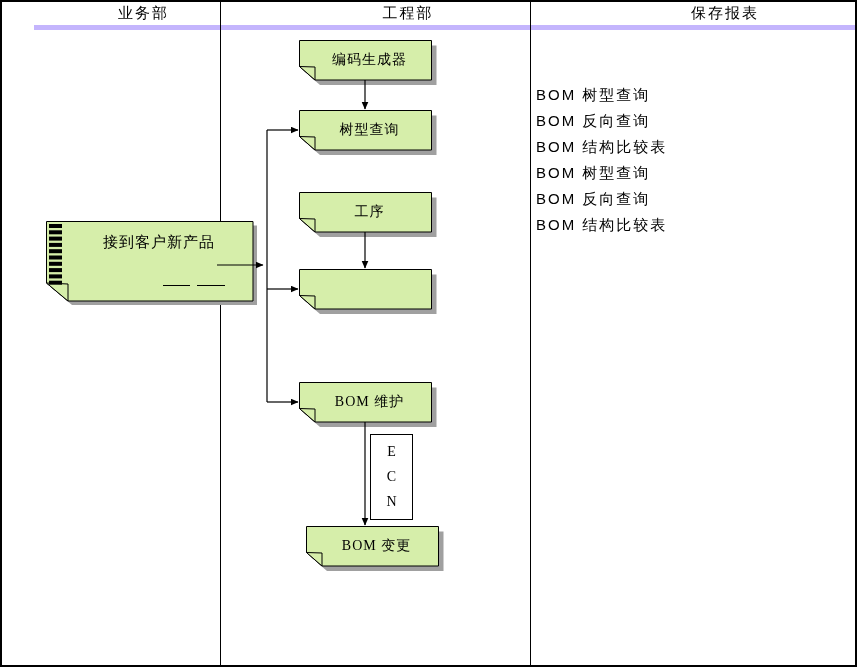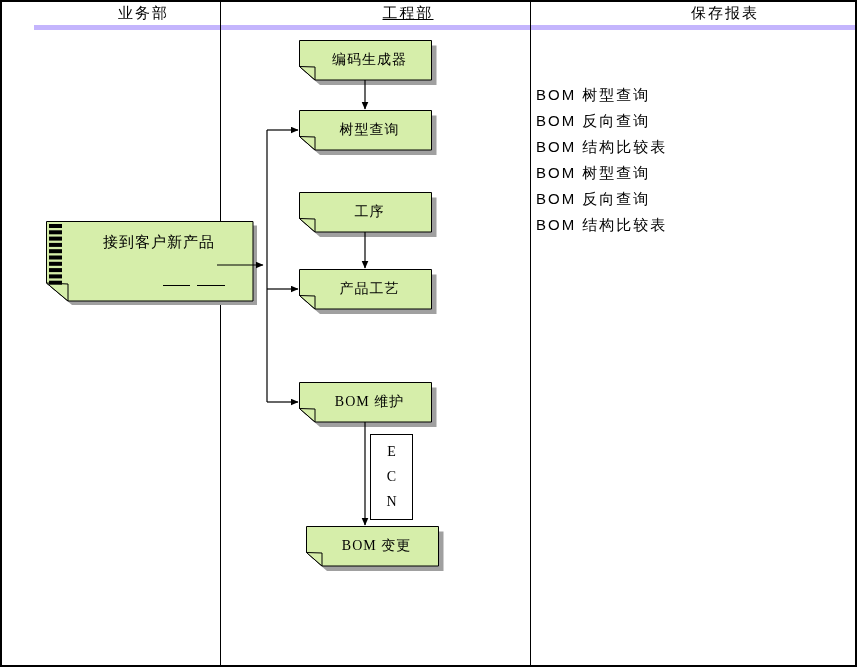--- a/index.html
+++ b/index.html
@@ -13,21 +13,21 @@
   .vline { position:absolute; top:0; bottom:0; width:1px; background:#000; }
   .vline.v1 { left:218px; }
   .vline.v2 { left:528px; }
 
   
   .header-row { position:absolute; left:0; top:0; width:100%; height:28px;
                 border-bottom:5px solid #c4b5fd; display:flex;margin-left:32px; }
   .header-cell { display:flex; align-items:center; justify-content:center;
                  font-size:15px; letter-spacing:2px; }
   .hc1 { width:219px; }
-  .hc2 { width:310px;text-decoration:underline; }
+  .hc2 { width:310px; }
   .hc3 { flex:1; }
 
   
   .node { position:absolute; width:140px; height:47px; }
   .node svg, .note svg { position:absolute; left:0; top:0; }
   .node .label { position:absolute; left:0; top:0; width:133px; height:40px;
                  display:flex; align-items:center; justify-content:center;
                  font-size:14px; letter-spacing:1px; white-space:nowrap;padding-left:8px; }
   .shadow   { fill:#a0a0a0; }
   .cardbody { fill:#d6eeaa; stroke:#000; stroke-width:1; }
@@ -126,21 +126,20 @@
     <svg width="140" height="47">
         <use href="#card-def"></use>
       </svg>
     <div class="label">工序</div>
   </div>
 
   <div class="node" style="left:297px;top:267px">
     <svg width="140" height="47">
         <use href="#card-def"></use>
       </svg>
-    <div class="label">产品工艺</div>
   </div>
 
   <div class="node" style="left:297px;top:380px">
     <svg width="140" height="47">
         <use href="#card-def"></use>
       </svg>
     <div class="label">BOM 维护</div>
   </div>
 
   <div class="node" style="left:304px;top:524px">

